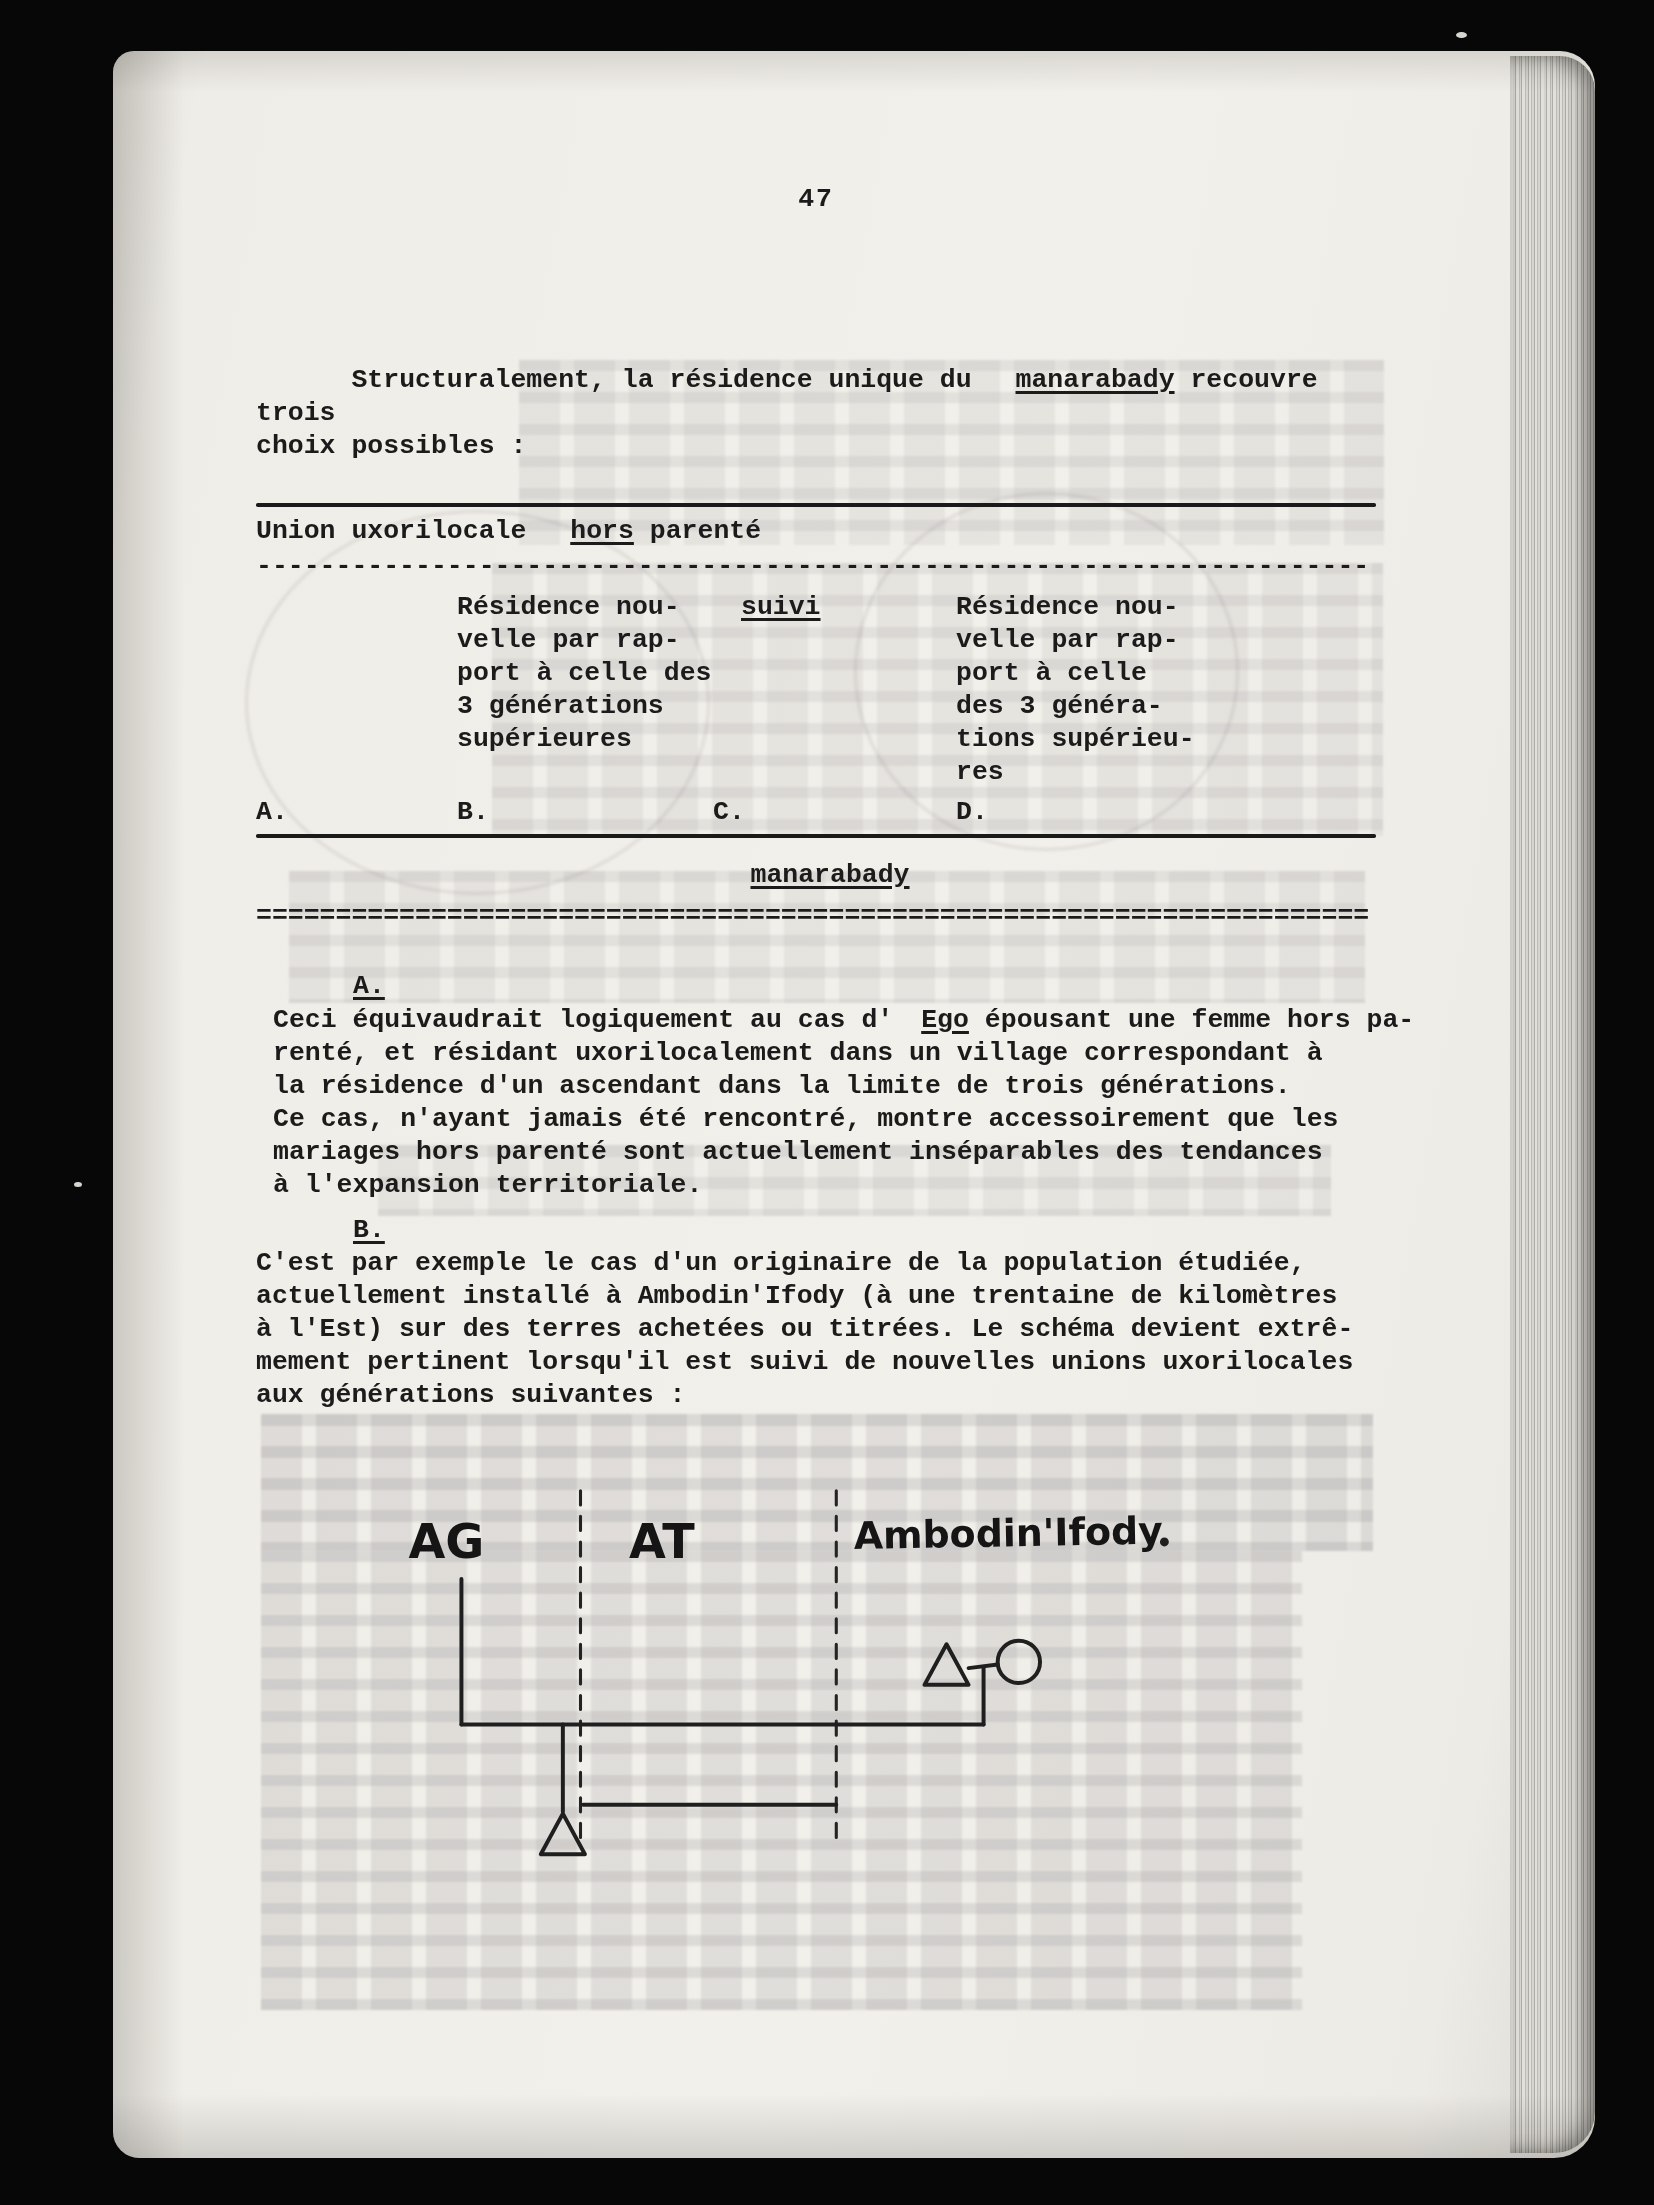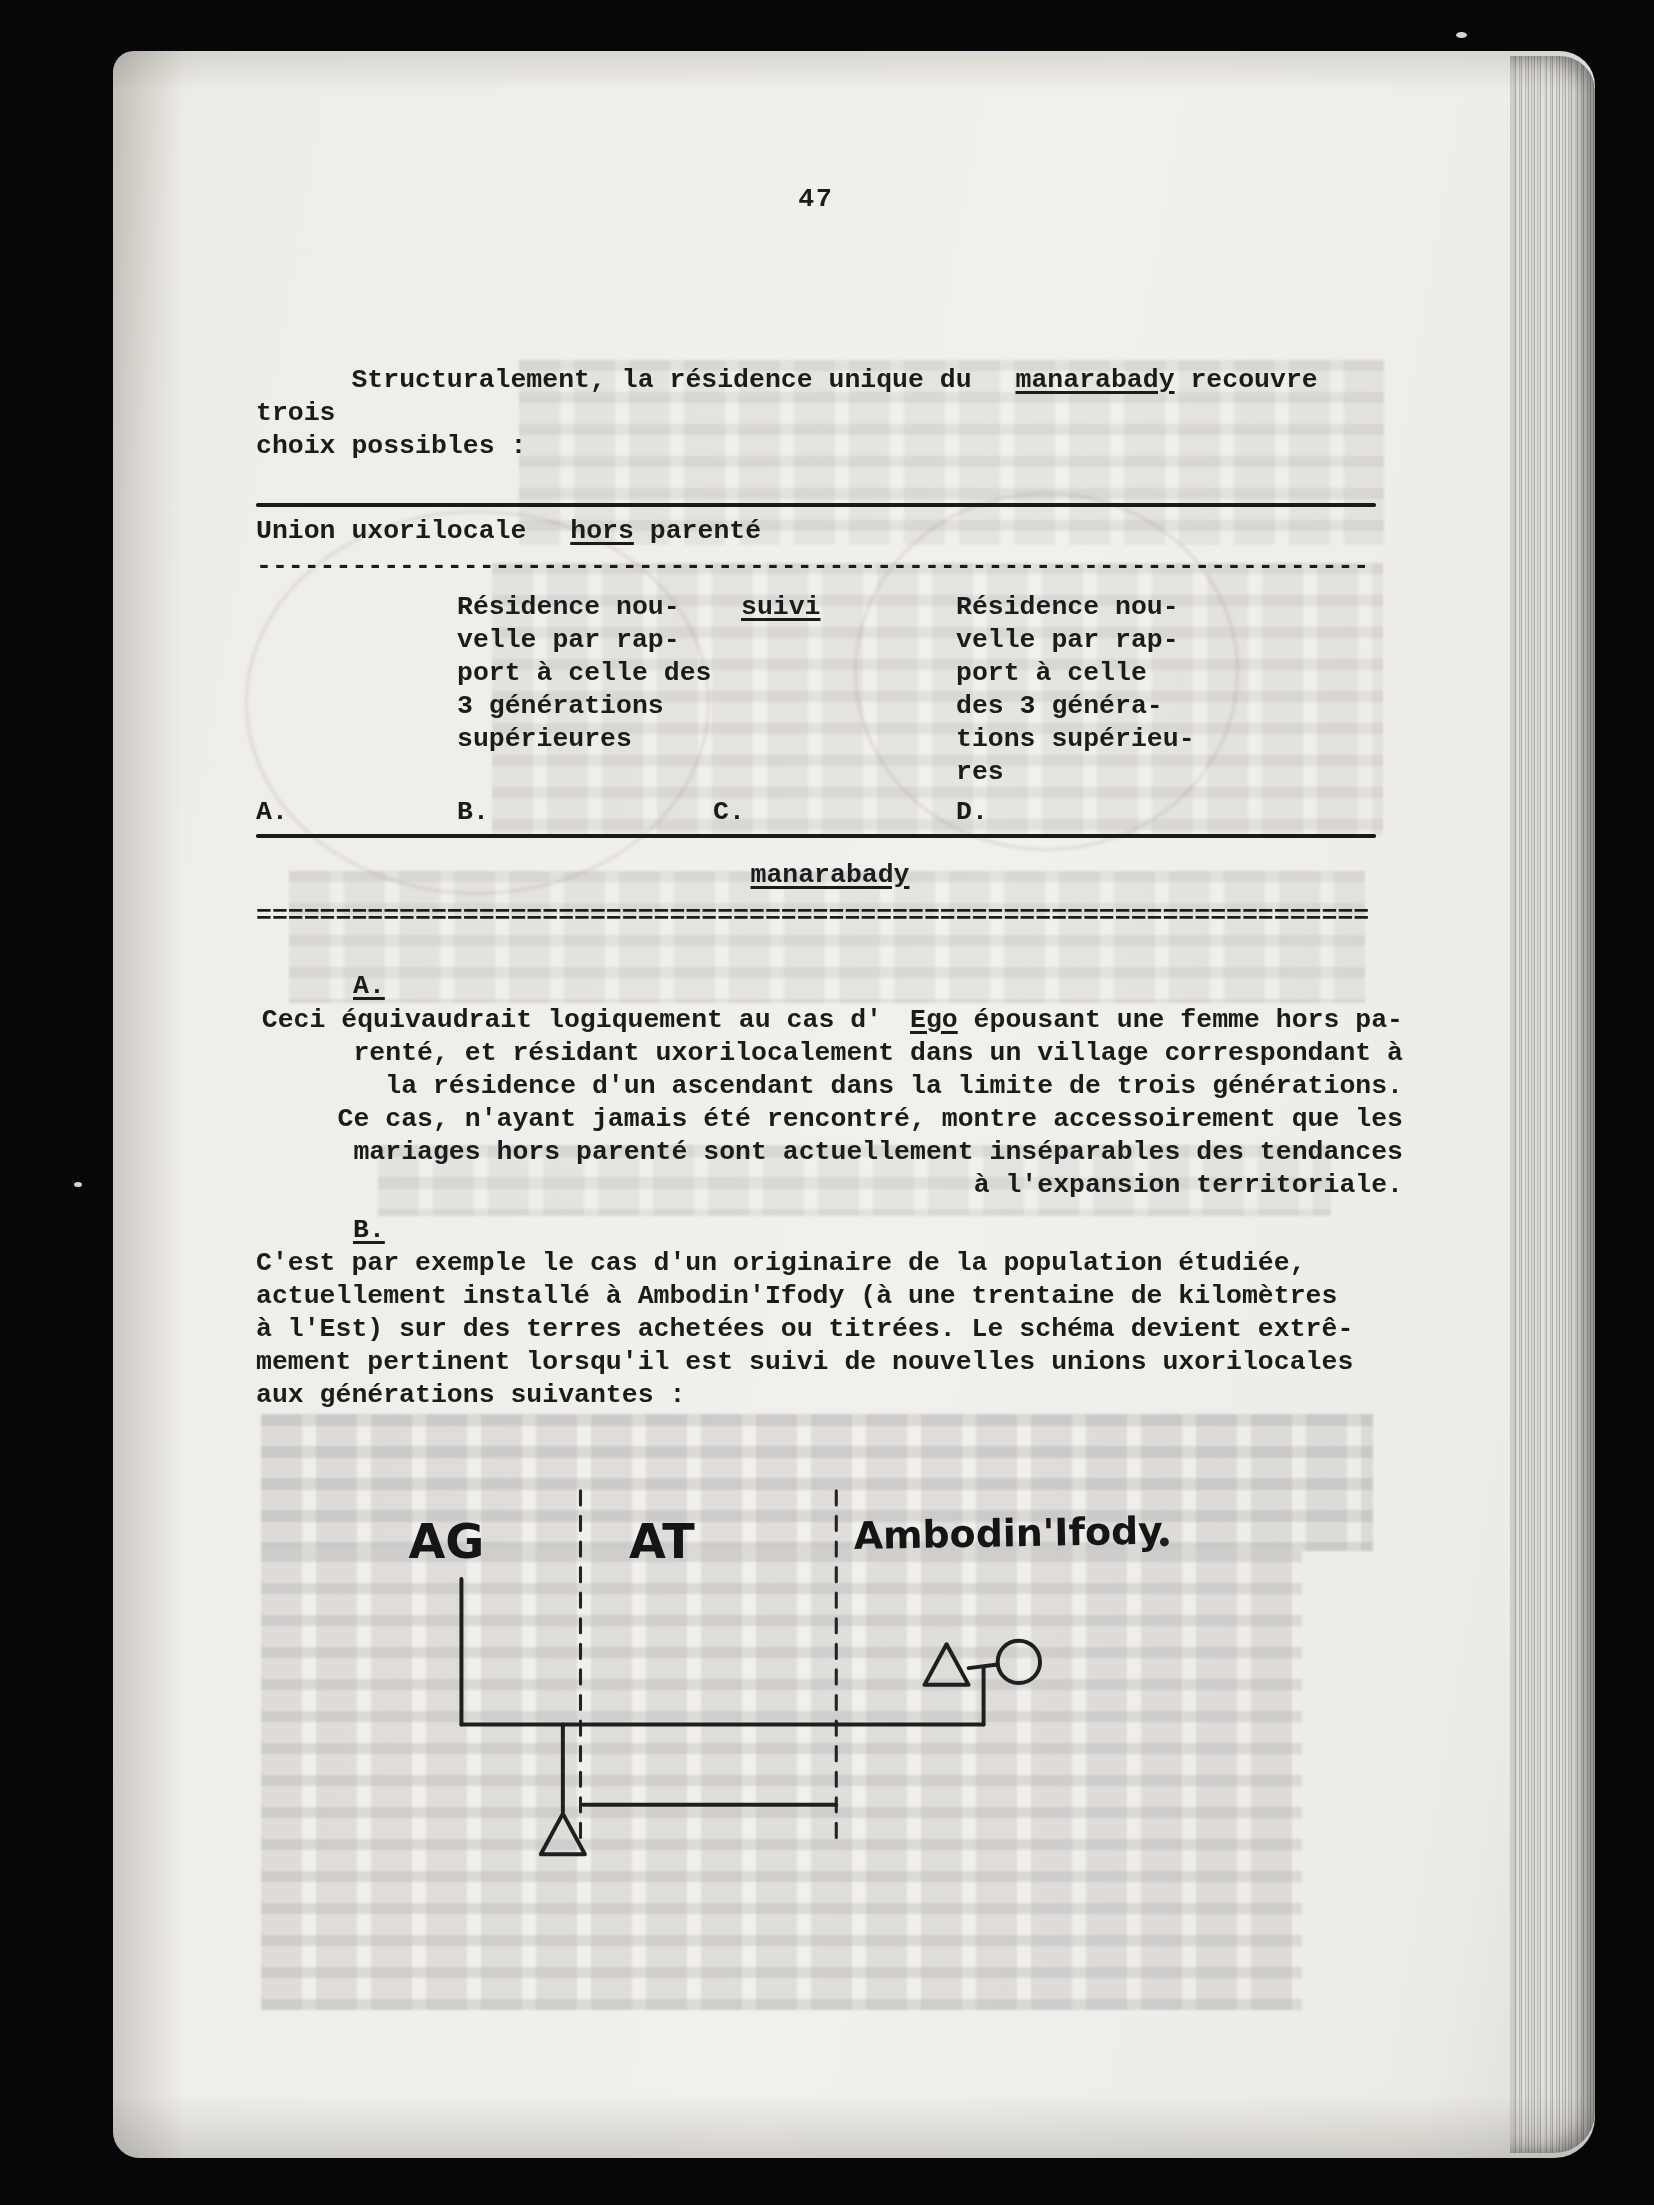--- a/index.html
+++ b/index.html
@@ -105,21 +105,21 @@
       <div class="mono" style="left:600px;top:745px;">C.</div>
       <div class="mono" style="left:843px;top:745px;">D.</div>
 
       <div class="hline" style="left:143px;top:783px;"></div>
 
       <div class="mono caption-wrap"><span class="u">manarabady</span></div>
 
       <div class="mono" style="left:143px;top:849px;white-space:nowrap;">======================================================================</div>
 
       <div class="mono u" style="left:212px;top:919px;">A.</div>
-      <p class="mono para" style="left:143px;top:953px;text-align:right;"><span>Ceci équivaudrait logiquement au cas d'</span><span class="u">Ego</span><span> épousant une femme hors pa-
+      <p class="mono para" style="left:160px;top:953px;"><span>Ceci équivaudrait logiquement au cas d'</span><span class="u">Ego</span><span> épousant une femme hors pa-
 renté, et résidant uxorilocalement dans un village correspondant à
 la résidence d'un ascendant dans la limite de trois générations.
 Ce cas, n'ayant jamais été rencontré, montre accessoirement que les
 mariages hors parenté sont actuellement inséparables des tendances
 à l'expansion territoriale.</span></p>
 
       <div class="mono u" style="left:212px;top:1163px;">B.</div>
       <p class="mono para" style="left:143px;top:1196px;">C'est par exemple le cas d'un originaire de la population étudiée,
 actuellement installé à Ambodin'Ifody (à une trentaine de kilomètres
 à l'Est) sur des terres achetées ou titrées. Le schéma devient extrê-

